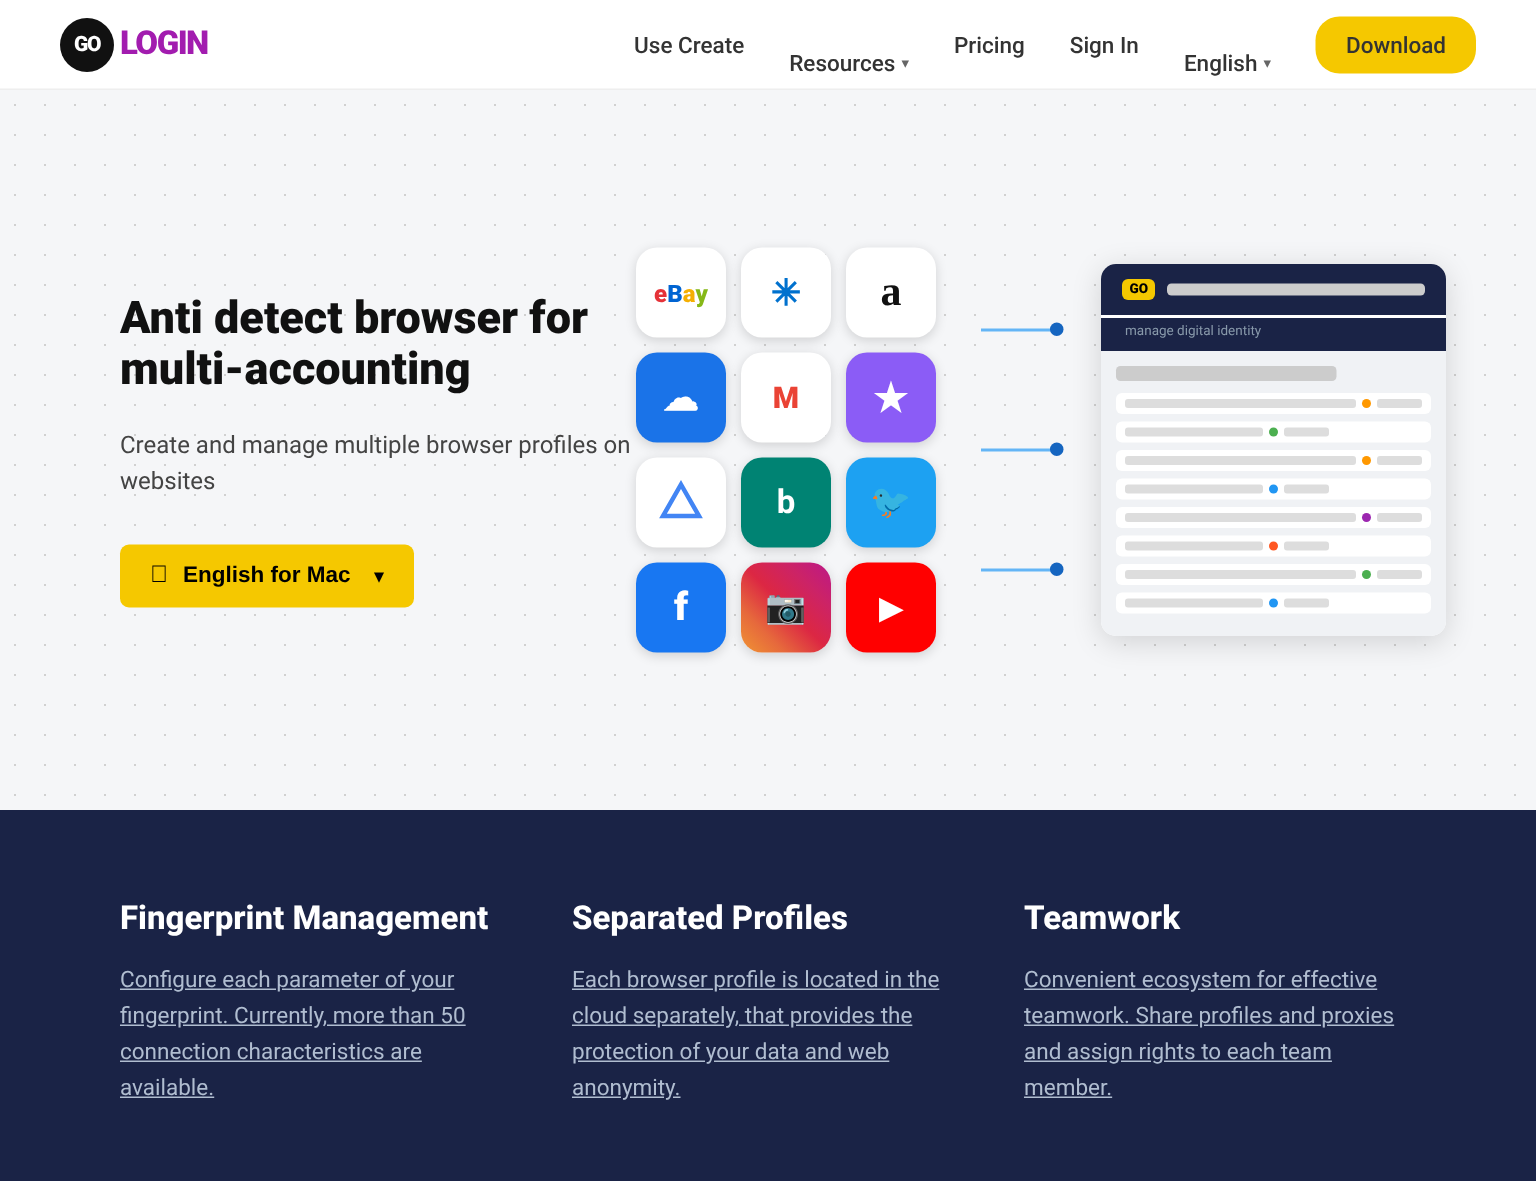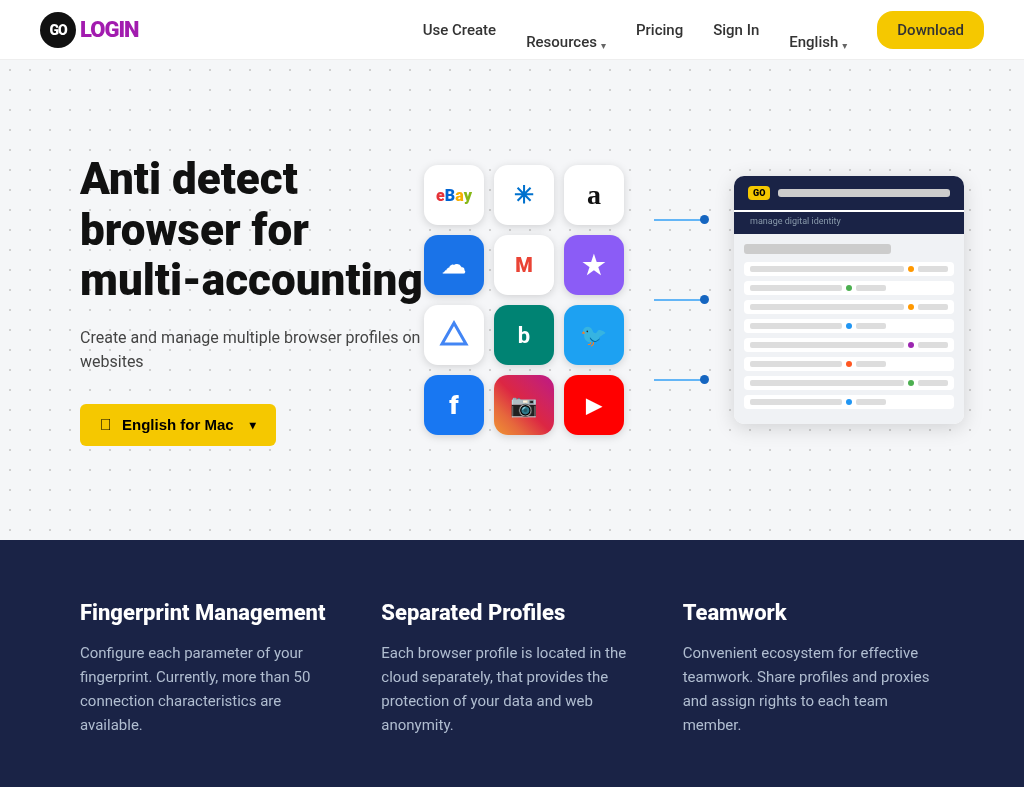--- a/index.html
+++ b/index.html
@@ -49,21 +49,21 @@
       list-style: none;
     }
     .nav-links li a {
       text-decoration: none;
       color: #333;
       font-size: 15px;
       font-weight: 500;
     }
     .nav-dropdown {
       display: flex;
-      align-items: flex-end;
+      align-items: center;
       gap: 4px;
       cursor: pointer;
       font-size: 15px;
       font-weight: 500;
       color: #333;
       margin-top: 24px;
     }
     .chevron {
       font-size: 10px;
       color: #666;
@@ -90,21 +90,21 @@
       align-items: center;
       padding: 60px 80px;
       position: relative;
       overflow: hidden;
     }
     .hero-content {
       max-width: 360px;
       z-index: 2;
     }
     .hero-title {
-      font-size: 44px;
+      font-size: 30px;
       font-weight: 900;
       line-height: 1.15;
       color: #111;
       margin-bottom: 20px;
     }
     .hero-subtitle {
       font-size: 16px;
       color: #444;
       margin-bottom: 30px;
       line-height: 1.5;
@@ -253,20 +253,21 @@
     .feature-title {
       font-size: 22px;
       font-weight: 800;
       margin-bottom: 16px;
       color: #fff;
     }
     .feature-desc {
       font-size: 15px;
       color: #b0bdd0;
       line-height: 1.6;
+      text-decoration: underline;
     }
   </style>
 </head>
 <body>
 
 <nav class="navbar">
   <div class="logo">
     <div class="logo-go">GO</div>
     <span class="logo-text">LOGIN</span>
   </div>

